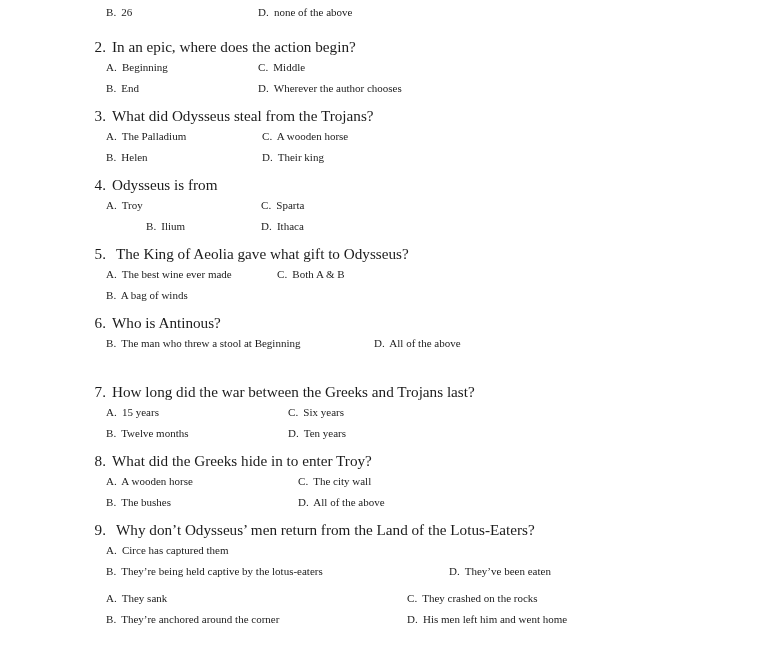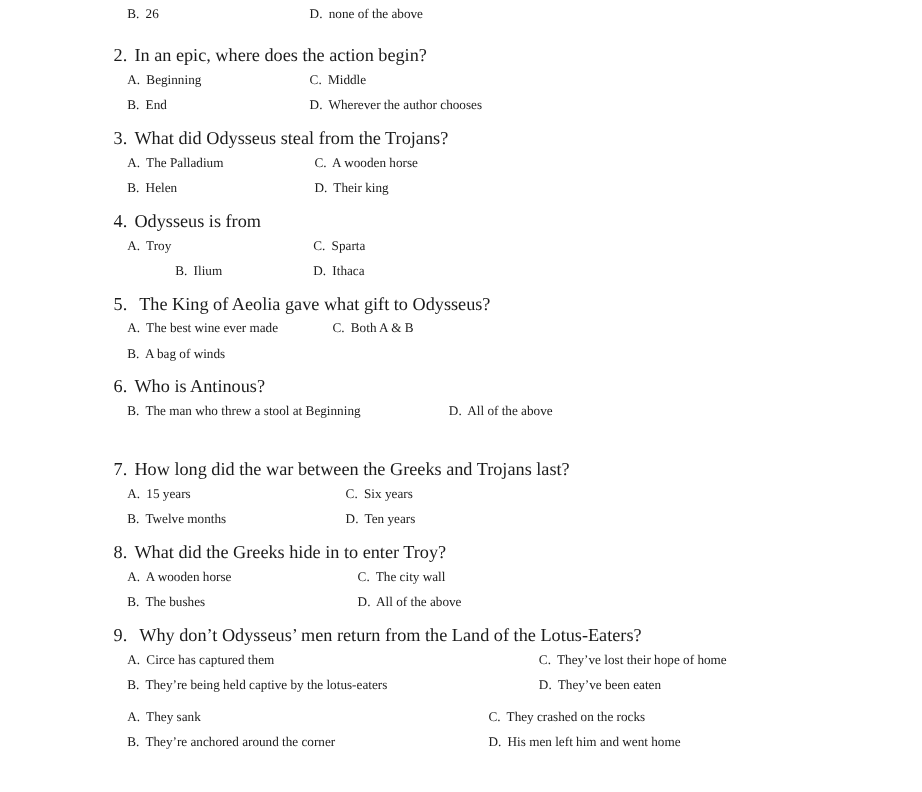--- a/index.html
+++ b/index.html
@@ -256,31 +256,27 @@
   <div class="qblock" style="top:519px;">
     <div class="qline">
       <span class="qnum" style="left:82px;">9.</span>
       <span class="qtext" style="left:104px;margin-left:12px;">Why don’t Odysseus’ men return from the Land of the Lotus-Eaters?</span>
     </div>
     <div class="optrow">
       <span class="opt" style="left:106px;">
         <span class="lt">A. </span>
         <span>Circe has captured them</span>
       </span>
+    </div>
+    <div class="optrow">
+      <span class="opt" style="left:106px;">
+        <span class="lt">B. </span>
+        <span>They’re being held captive by the lotus-eaters</span>
+      </span>
       <span class="opt" style="left:449px;">
-        <span class="lt">C. </span>
-        <span>They’ve lost their hope of home</span>
-      </span>
-    </div>
-    <div class="optrow">
-      <span class="opt" style="left:106px;">
-        <span class="lt">B. </span>
-        <span>They’re being held captive by the lotus-eaters</span>
-      </span>
-      <span class="opt" style="left:449px;">
         <span class="lt">D. </span>
         <span>They’ve been eaten</span>
       </span>
     </div>
   </div>
 
   <div class="qblock" style="top:588px;">
     <div class="optrow">
       <span class="opt" style="left:106px;">
         <span class="lt">A. </span>

